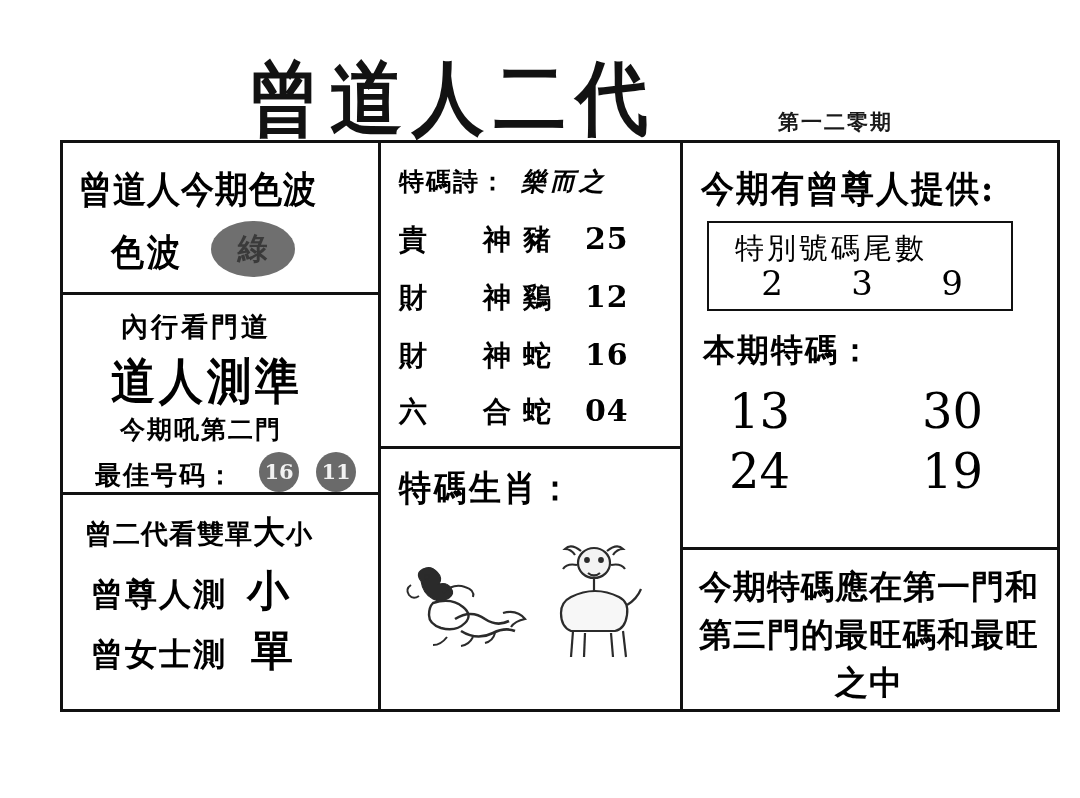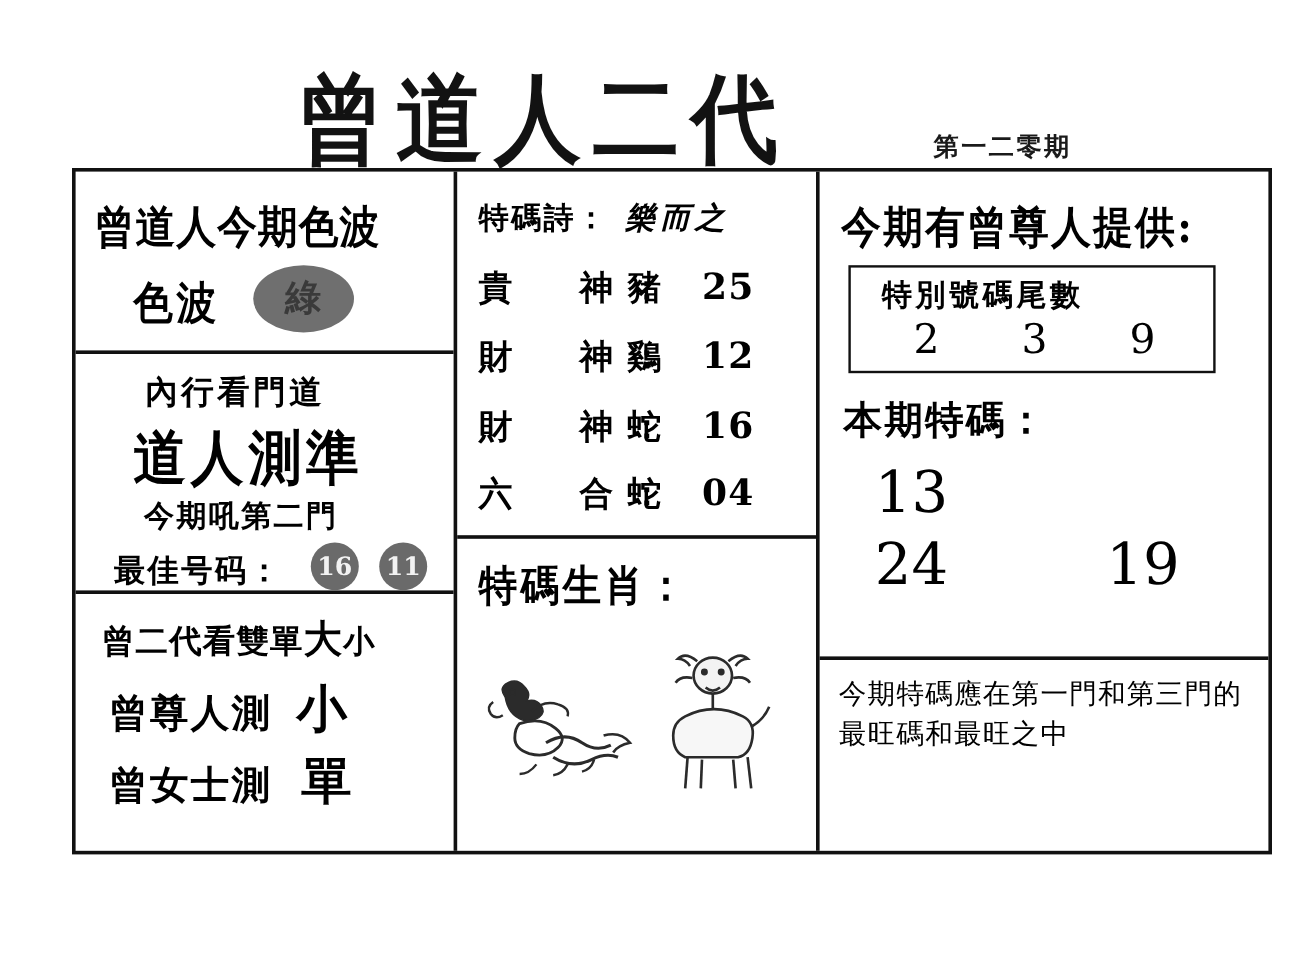--- a/index.html
+++ b/index.html
@@ -329,22 +329,22 @@
     top: 78px;
     width: 306px;
     height: 90px;
     border: 2px solid #111;
     box-sizing: border-box;
   }
   .tailbox-title {
     position: absolute;
     left: 26px;
     top: 6px;
-    font-size: 25px;
-    font-weight: bold;
+    font-size: 29px;
+    font-weight: normal;
     letter-spacing: 3px;
     white-space: nowrap;
   }
   .tailnums {
     position: absolute;
     left: 18px;
     top: 40px;
     width: 270px;
     display: flex;
     justify-content: space-around;
@@ -379,25 +379,25 @@
     left: 0;
     top: 404px;
     width: 100%;
     border-top: 3px solid #111;
   }
   .rnote {
     position: absolute;
     left: 16px;
     top: 420px;
     width: 340px;
-    font-size: 23px;
-    font-weight: normal;
+    font-size: 33px;
+    font-weight: bold;
     letter-spacing: 1px;
     line-height: 1.45;
-    text-align: left;
+    text-align: center;
   }
 </style>
 </head>
 <body>
 
 <div class="page">
 
   <div class="header">
     <div class="title">曾道人二代</div>
     <div class="issue">第一二零期</div>
@@ -510,20 +510,21 @@
           <span>3</span>
           <span>9</span>
         </div>
       </div>
 
       <div class="rlabel">本期特碼：</div>
 
       <div class="bignums">
         <div class="row">
           <span>13</span>
+          <span>30</span>
         </div>
         <div class="row">
           <span>24</span>
           <span>19</span>
         </div>
       </div>
 
       <div class="rdivider"></div>
       <div class="rnote">今期特碼應在第一門和第三門的最旺碼和最旺之中</div>
     </div>

